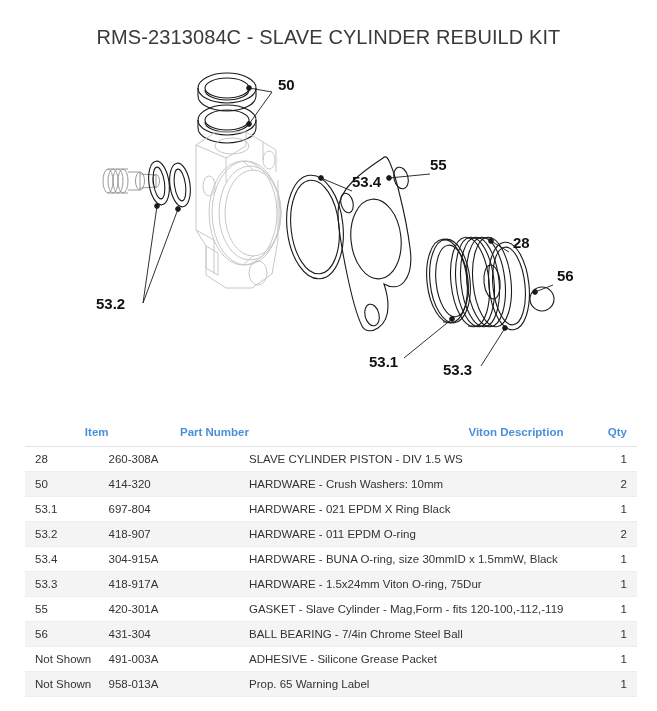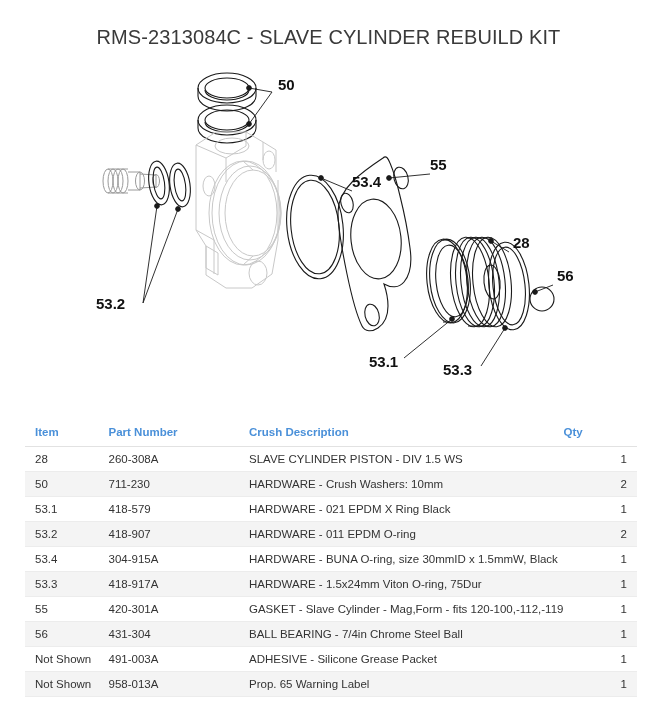--- a/index.html
+++ b/index.html
@@ -45,21 +45,21 @@
   #parts-table {
     position: absolute;
     top: 422px;
     left: 25px;
     width: 612px;
     border-collapse: collapse;
     font-size: 11.5px;
     color: #333333;
   }
   #parts-table th {
-    text-align: left;
+    text-align: right;
     font-weight: bold;
     font-size: 11.5px;
     color: #4a90d9;
     padding: 4px 0 8px 0;
     border-bottom: 1px solid #e2e2e2;
     white-space: nowrap;
   }
   #parts-table td {
     padding: 6px 0;
     border-bottom: 1px solid #ececec;
@@ -229,40 +229,40 @@
   <text class="callout" x="513" y="188">28</text>
   <text class="callout" x="557" y="221">56</text>
 </svg>
 </div>
 
 <table id="parts-table">
   <thead>
     <tr>
       <th class="col-item">Item</th>
       <th class="col-part">Part Number</th>
-      <th class="col-desc">Crush Description</th>
+      <th class="col-desc">Viton Description</th>
       <th class="col-qty">Qty</th>
     </tr>
   </thead>
   <tbody>
       <tr>
         <td class="col-item">28</td>
         <td class="col-part">260-308A</td>
         <td class="col-desc">SLAVE CYLINDER PISTON - DIV 1.5 WS</td>
         <td class="col-qty">1</td>
       </tr>
       <tr>
         <td class="col-item">50</td>
-        <td class="col-part">711-230</td>
+        <td class="col-part">414-320</td>
         <td class="col-desc">HARDWARE - Crush Washers: 10mm</td>
         <td class="col-qty">2</td>
       </tr>
       <tr>
         <td class="col-item">53.1</td>
-        <td class="col-part">418-579</td>
+        <td class="col-part">697-804</td>
         <td class="col-desc">HARDWARE - 021 EPDM X Ring Black</td>
         <td class="col-qty">1</td>
       </tr>
       <tr>
         <td class="col-item">53.2</td>
         <td class="col-part">418-907</td>
         <td class="col-desc">HARDWARE - 011 EPDM O-ring</td>
         <td class="col-qty">2</td>
       </tr>
       <tr>

